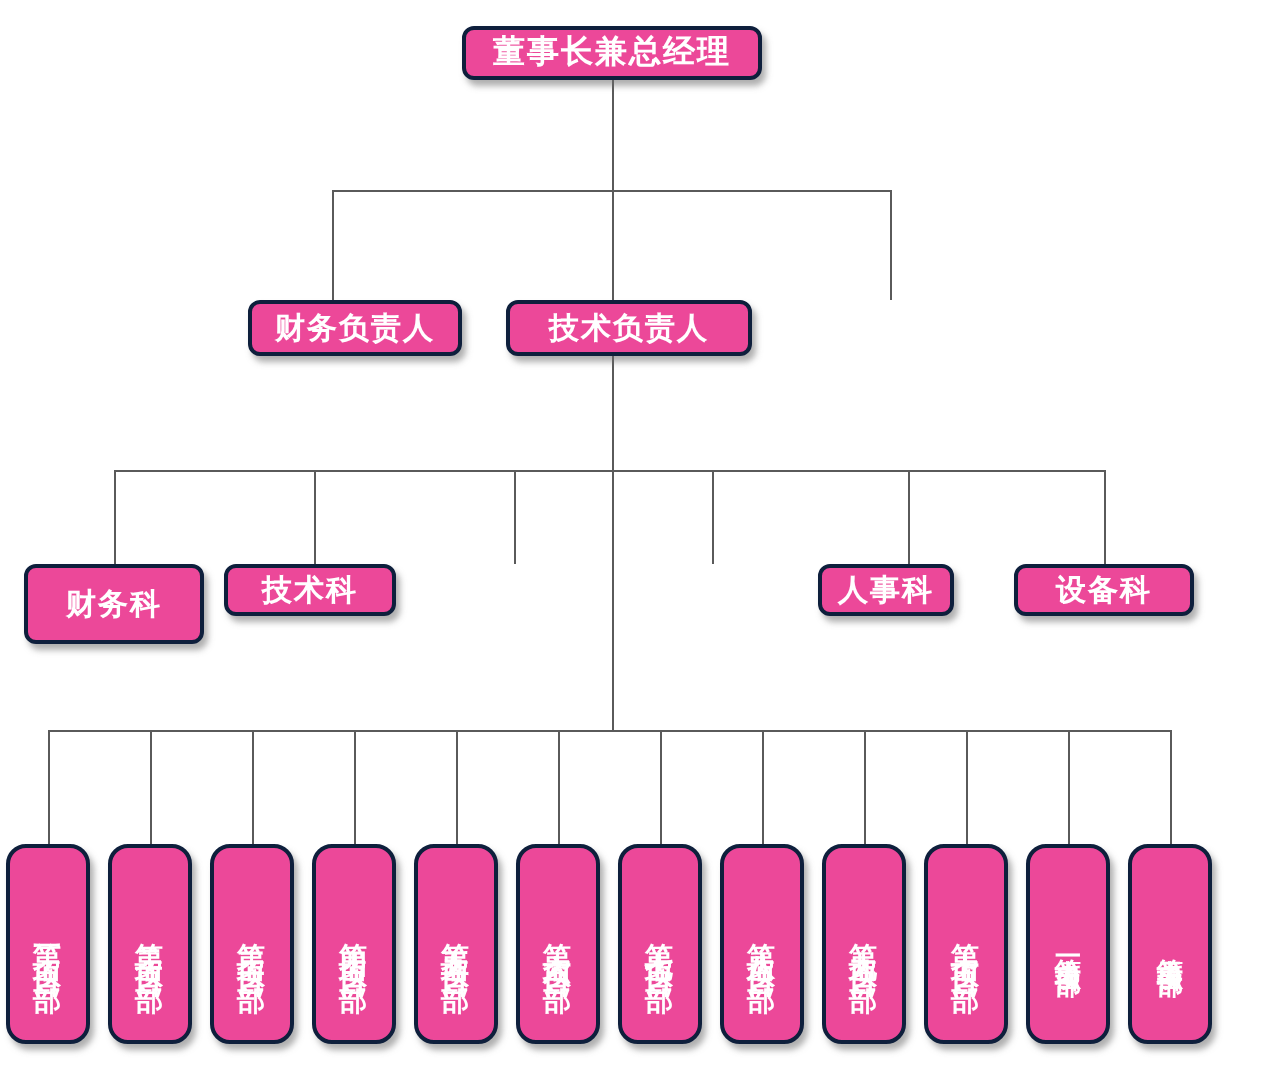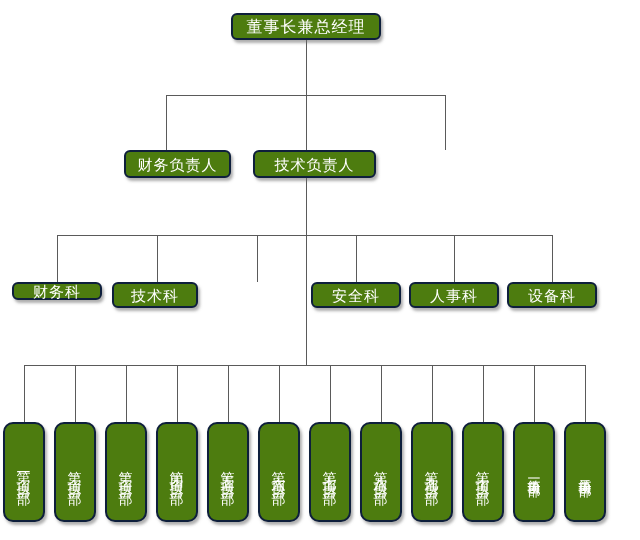--- a/index.html
+++ b/index.html
@@ -11,25 +11,25 @@
     position: relative;
     width: 640px;
     height: 540px;
     background: #ffffff;
     font-family: "Liberation Sans", sans-serif;
     overflow: hidden;
   }
   .node {
     position: absolute;
     box-sizing: border-box;
-    background: #4d7c0f;
+    background: #ec4899;
     border: 2px solid #0e1f3c;
     border-radius: 6px;
     color: #ffffff;
-    font-weight: normal;
+    font-weight: bold;
     display: flex;
     align-items: center;
     justify-content: center;
     box-shadow: 2px 3px 3px rgba(110, 110, 110, 0.55);
     line-height: 1;
     white-space: nowrap;
     text-align: center;
   }
   .lvl1 { font-size: 16px; letter-spacing: 1px; }
   .lvl2 { font-size: 15px; letter-spacing: 1px; }
@@ -84,24 +84,23 @@
   <div class="line vline" style="left:432px; top:365px; height:57px;"></div>
   <div class="line vline" style="left:483px; top:365px; height:57px;"></div>
   <div class="line vline" style="left:534px; top:365px; height:57px;"></div>
   <div class="line vline" style="left:585px; top:365px; height:57px;"></div>
 
   <div class="node lvl1" style="left:231px; top:13px; width:150px; height:27px;">董事长兼总经理</div>
 
   <div class="node lvl2" style="left:113px; top:150px; width:107px; height:28px;margin-left:11px;">财务负责人</div>
   <div class="node lvl2" style="left:253px; top:150px; width:123px; height:28px;">技术负责人</div>
 
-  <div class="node lvl3" style="left:12px;  top:282px; width:90px; height:18px;">财务科</div>
+  <div class="node lvl3" style="left:12px;  top:282px; width:90px; height:40px;">财务科</div>
   <div class="node lvl3" style="left:112px; top:282px; width:86px; height:26px;">技术科</div>
-  <div class="node lvl3" style="left:311px; top:282px; width:90px; height:26px;">安全科</div>
-  <div class="node lvl3" style="left:409px; top:282px; width:90px; height:26px;">人事科</div>
+  <div class="node lvl3" style="left:409px; top:282px; width:68px; height:26px;">人事科</div>
   <div class="node lvl3" style="left:507px; top:282px; width:90px; height:26px;">设备科</div>
 
   <div class="node v-node" style="left:3px;   top:422px; width:42px; height:100px;">第一项目部</div>
   <div class="node v-node" style="left:54px;  top:422px; width:42px; height:100px;">第二项目部</div>
   <div class="node v-node" style="left:105px; top:422px; width:42px; height:100px;">第三项目部</div>
   <div class="node v-node" style="left:156px; top:422px; width:42px; height:100px;">第四项目部</div>
   <div class="node v-node" style="left:207px; top:422px; width:42px; height:100px;">第五项目部</div>
   <div class="node v-node" style="left:258px; top:422px; width:42px; height:100px;">第六项目部</div>
   <div class="node v-node" style="left:309px; top:422px; width:42px; height:100px;">第七项目部</div>
   <div class="node v-node" style="left:360px; top:422px; width:42px; height:100px;">第八项目部</div>

